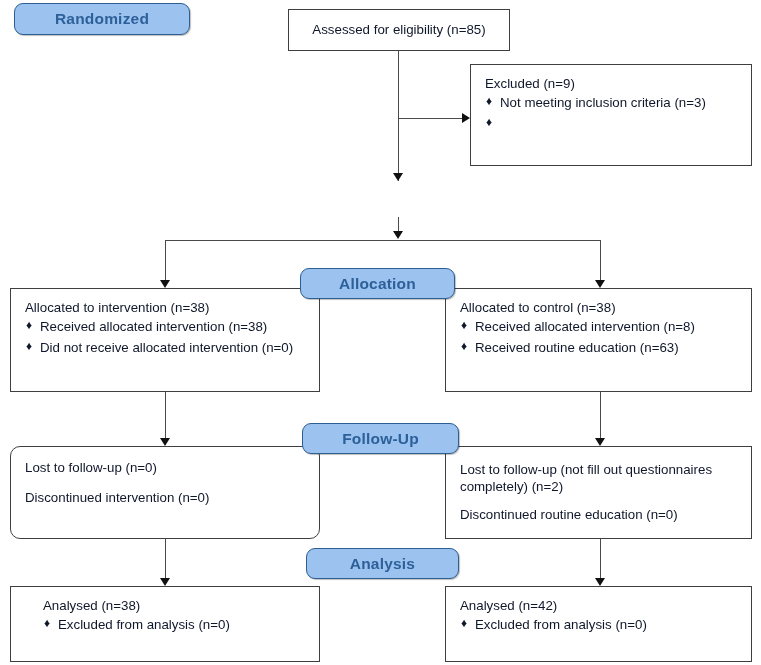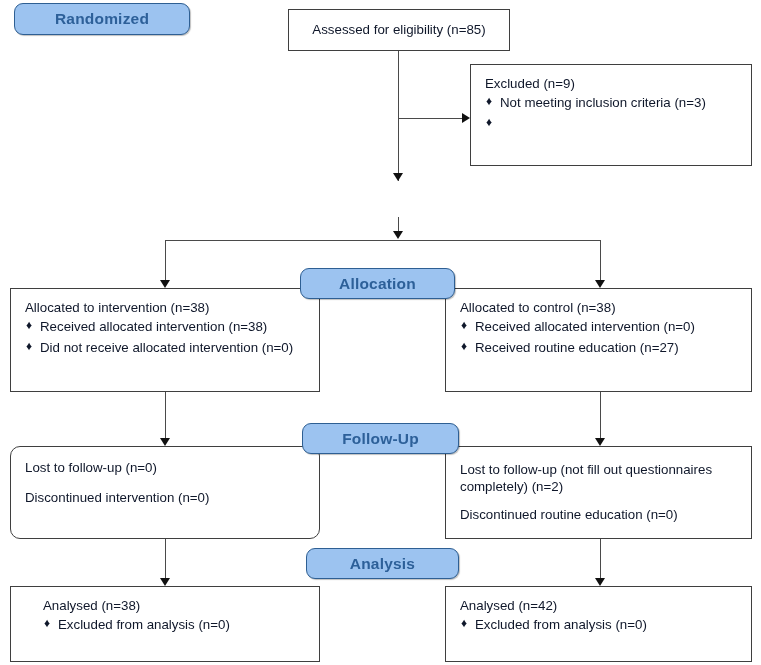--- a/index.html
+++ b/index.html
@@ -174,25 +174,25 @@
       </ul>
     </div>
   </div>
 
   <div class="box" style="left:445px; top:288px; width:307px; height:104px;">
     <div class="box-body">
       <div class="line">Allocated to control (n=38)</div>
       <ul class="bullets">
         <li>
           <span class="bullet-glyph">♦</span>
-          <span>Received allocated intervention (n=0)</span>
-        </li>
-        <li>
-          <span class="bullet-glyph">♦</span>
-          <span>Received routine education (n=27)</span>
+          <span>Received allocated intervention (n=8)</span>
+        </li>
+        <li>
+          <span class="bullet-glyph">♦</span>
+          <span>Received routine education (n=63)</span>
         </li>
       </ul>
     </div>
   </div>
 
   <div class="conn-v" style="left:165px; top:392px; height:48px;"></div>
   <div class="arrow-down" style="left:160px; top:438px;"></div>
   <div class="conn-v" style="left:600px; top:392px; height:48px;"></div>
   <div class="arrow-down" style="left:595px; top:438px;"></div>
 

